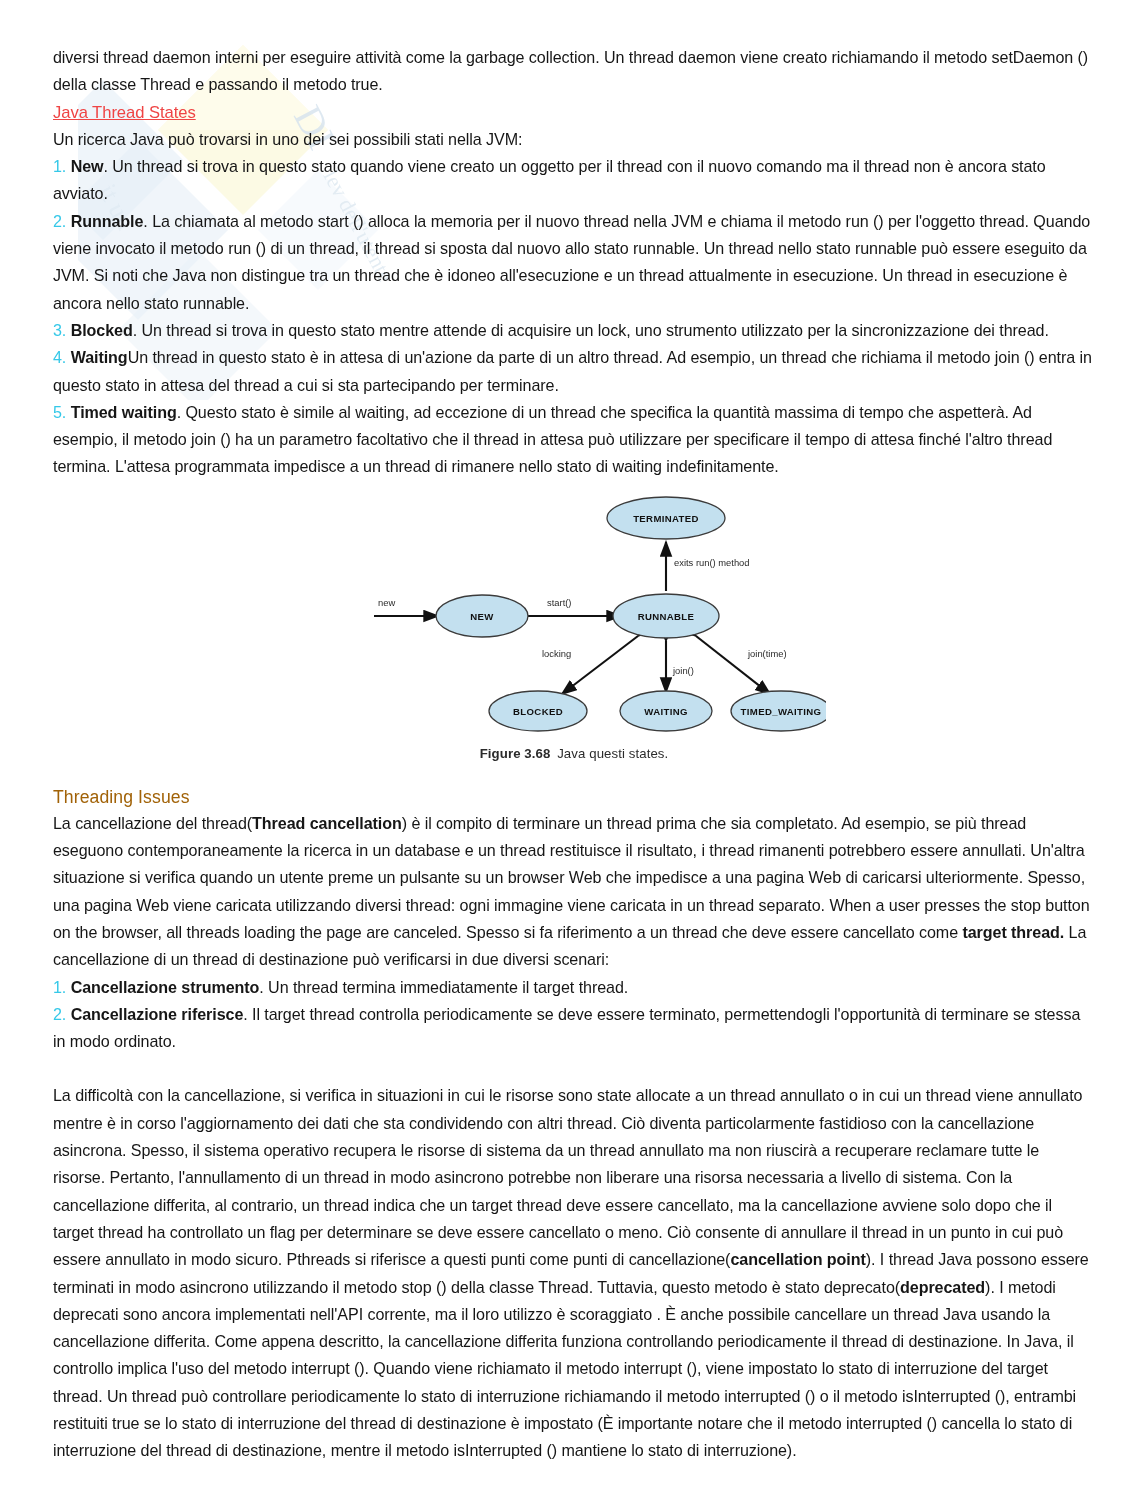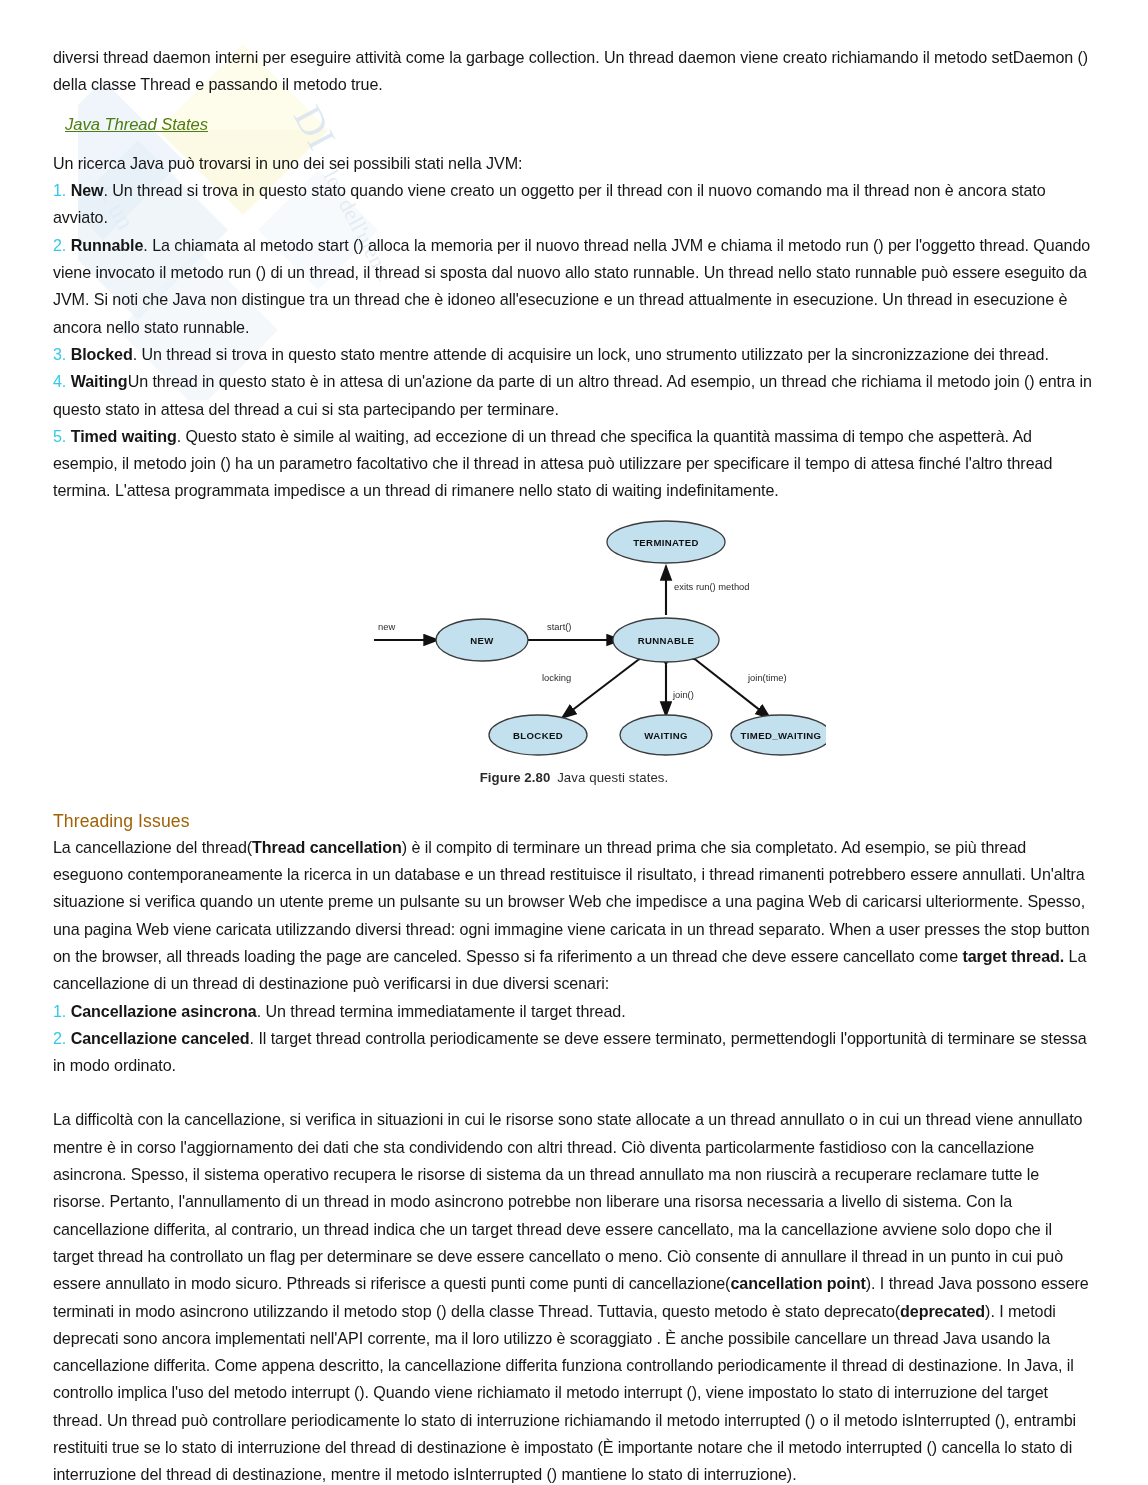--- a/index.html
+++ b/index.html
@@ -54,28 +54,27 @@
     text-align: left;
     color: #161616;
   }
   .num {
     color: #35c8e8;
     font-weight: 400;
   }
   b, .bold { font-weight: 700; }
 
   h2.subhead {
-    margin: 12px;
+    margin: 0;
     font-size: 16.6px;
     line-height: 27.3px;
     font-weight: 400;
     text-decoration: underline;
-    color: #4d7c0f;
+    color: #ef4444;
     letter-spacing: -0.05px;
-    font-style: italic;
   }
 
   h2.section-head {
     margin: 0;
     font-size: 17.6px;
     line-height: 26px;
     font-weight: 400;
     color: #a16207;
     letter-spacing: 0.1px;
   }
@@ -248,38 +247,38 @@
           <text class="edge-label" x="12" y="112">new</text>
           <text class="edge-label" x="181" y="112">start()</text>
           <text class="edge-label" x="308" y="72">exits run() method</text>
           <text class="edge-label" x="176" y="163">locking</text>
           <text class="edge-label" x="307" y="180">join()</text>
           <text class="edge-label" x="382" y="163">join(time)</text>
         </g>
       </svg>
 
       <div class="figure-caption">
-        <span class="figlabel">Figure 2.80</span>&nbsp;&nbsp;<span class="figtext">Java questi states.</span>
+        <span class="figlabel">Figure 3.68</span>&nbsp;&nbsp;<span class="figtext">Java questi states.</span>
       </div>
     </div>
 
     <h2 class="section-head">Threading Issues</h2>
 
     <p class="para">
       <span>La cancellazione del thread(</span><b>Thread cancellation</b><span>) è il compito di terminare un thread prima che sia completato. Ad esempio, se più thread eseguono contemporaneamente la ricerca in un database e un thread restituisce il risultato, i thread rimanenti potrebbero essere annullati. Un'altra situazione si verifica quando un utente preme un pulsante su un browser Web che impedisce a una pagina Web di caricarsi ulteriormente. Spesso, una pagina Web viene caricata utilizzando diversi thread: ogni immagine viene caricata in un thread separato. When a user presses the stop button on the browser, all threads loading the page are canceled. Spesso si fa riferimento a un thread che deve essere cancellato come </span><b>target thread.</b><span> La cancellazione di un thread di destinazione può verificarsi in due diversi scenari:</span>
     </p>
 
     <p class="para">
       <span class="num">1.</span>
-      <b>Cancellazione asincrona</b><span>. Un thread termina immediatamente il target thread.</span>
+      <b>Cancellazione strumento</b><span>. Un thread termina immediatamente il target thread.</span>
     </p>
 
     <p class="para">
       <span class="num">2.</span>
-      <b>Cancellazione canceled</b><span>. Il target thread controlla periodicamente se deve essere terminato, permettendogli l'opportunità di terminare se stessa in modo ordinato.</span>
+      <b>Cancellazione riferisce</b><span>. Il target thread controlla periodicamente se deve essere terminato, permettendogli l'opportunità di terminare se stessa in modo ordinato.</span>
     </p>
 
     <div class="gap-med"></div>
 
     <p class="para">
       <span>La difficoltà con la cancellazione, si verifica in situazioni in cui le risorse sono state allocate a un thread annullato o in cui un thread viene annullato mentre è in corso l'aggiornamento dei dati che sta condividendo con altri thread. Ciò diventa particolarmente fastidioso con la cancellazione asincrona. Spesso, il sistema operativo recupera le risorse di sistema da un thread annullato ma non riuscirà a recuperare reclamare tutte le risorse. Pertanto, l'annullamento di un thread in modo asincrono potrebbe non liberare una risorsa necessaria a livello di sistema. Con la cancellazione differita, al contrario, un thread indica che un target thread deve essere cancellato, ma la cancellazione avviene solo dopo che il target thread ha controllato un flag per determinare se deve essere cancellato o meno. Ciò consente di annullare il thread in un punto in cui può essere annullato in modo sicuro. Pthreads si riferisce a questi punti come punti di cancellazione(</span><b>cancellation point</b><span>). I thread Java possono essere terminati in modo asincrono utilizzando il metodo stop () della classe Thread. Tuttavia, questo metodo è stato deprecato(</span><b>deprecated</b><span>). I metodi deprecati sono ancora implementati nell'API corrente, ma il loro utilizzo è scoraggiato . È anche possibile cancellare un thread Java usando la cancellazione differita. Come appena descritto, la cancellazione differita funziona controllando periodicamente il thread di destinazione. In Java, il controllo implica l'uso del metodo interrupt (). Quando viene richiamato il metodo interrupt (), viene impostato lo stato di interruzione del target thread. Un thread può controllare periodicamente lo stato di interruzione richiamando il metodo interrupted () o il metodo isInterrupted (), entrambi restituiti true se lo stato di interruzione del thread di destinazione è impostato (È importante notare che il metodo interrupted () cancella lo stato di interruzione del thread di destinazione, mentre il metodo isInterrupted () mantiene lo stato di interruzione).</span>
     </p>
 
   </div>
 </div>

